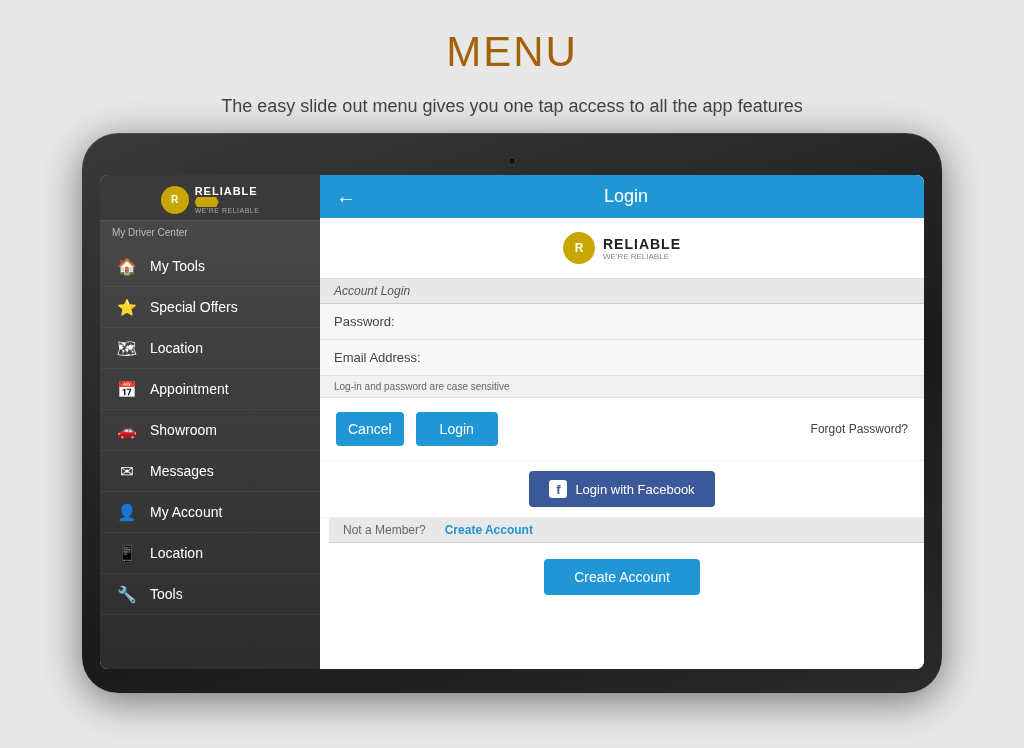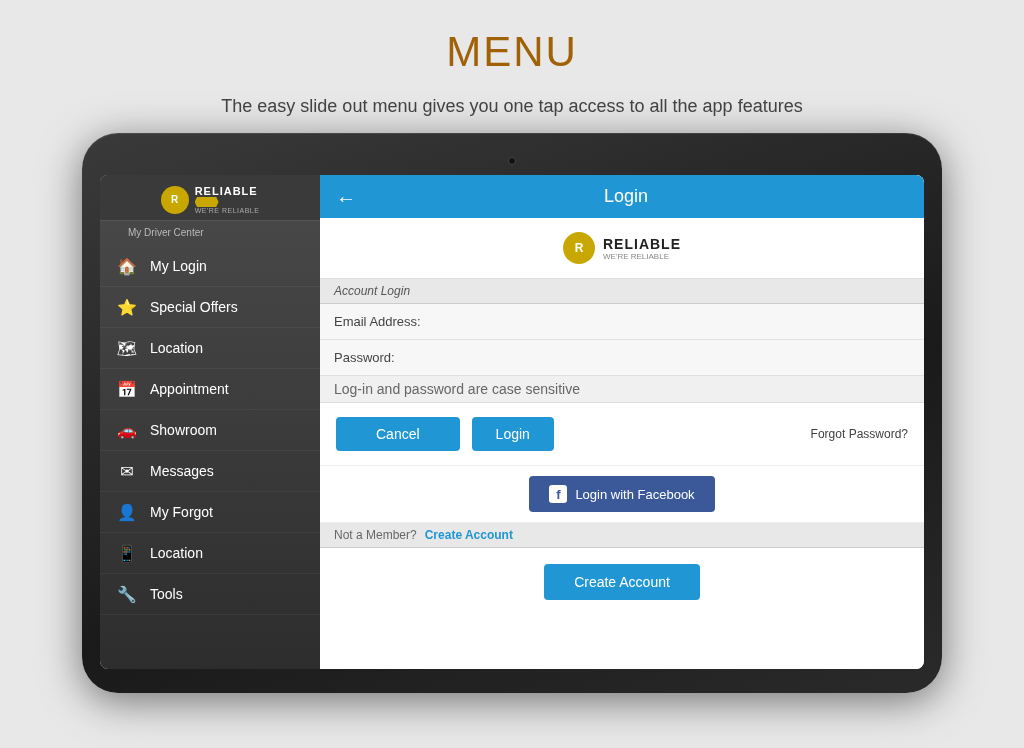--- a/index.html
+++ b/index.html
@@ -121,21 +121,21 @@
     .chevron-badge {
       width: 24px;
       height: 10px;
       background: #c8a800;
       clip-path: polygon(0% 50%, 10% 0%, 90% 0%, 100% 50%, 90% 100%, 10% 100%);
       display: inline-block;
     }
     .sidebar-driver-center {
       font-size: 10px;
       color: #bbb;
-      padding: 6px 28px 8px;
+      padding: 6px 12px 8px;
       text-align: left;
     }
 
     .sidebar-menu {
       display: flex;
       flex-direction: column;
       flex: 1;
     }
     .menu-item {
       display: flex;
@@ -258,39 +258,39 @@
       border: none;
       background: transparent;
       padding: 10px 8px;
       font-size: 13px;
       outline: none;
       color: #333;
     }
 
     .case-sensitive-note {
       padding: 5px 14px;
-      font-size: 14px;
+      font-size: 10px;
       color: #666;
       background: #f0f0f0;
       border-bottom: 1px solid #ddd;
     }
 
     .btn-row {
       display: flex;
       align-items: center;
       padding: 14px 16px;
       gap: 12px;
       background: #fff;
       border-bottom: 1px solid #eee;
     }
     .btn-cancel {
       background: #2196d4;
       color: #fff;
       border: none;
-      padding: 9px 40px;
+      padding: 9px 12px;
       border-radius: 4px;
       font-size: 14px;
       cursor: pointer;
     }
     .btn-login {
       background: #2196d4;
       color: #fff;
       border: none;
       padding: 9px 24px;
       border-radius: 4px;
@@ -336,22 +336,23 @@
       font-size: 13px;
     }
 
     .not-member-bar {
       background: #e8e8e8;
       padding: 5px 14px;
       font-size: 12px;
       color: #555;
       border-bottom: 1px solid #ccc;
       display: flex;
-      gap: 8px;
-      align-items: center;
+      gap: 19px;
+      align-items: center;
+      margin-left: 9px;
     }
     .not-member-text { color: #666; }
     .create-account-link { color: #2196d4; font-weight: bold; }
 
     .create-account-section {
       background: #fff;
       padding: 16px;
       display: flex;
       justify-content: center;
     }
@@ -389,21 +390,21 @@
             <div class="chevron-badge"></div>
             <span class="logo-tagline">WE'RE RELIABLE</span>
           </div>
         </div>
       </div>
       <div class="sidebar-driver-center">My Driver Center</div>
       <div class="sidebar-menu">
 
         <div class="menu-item">
           <div class="menu-icon">🏠</div>
-          <span>My Login</span>
+          <span>My Tools</span>
         </div>
         <div class="menu-item">
           <div class="menu-icon">⭐</div>
           <span>Special Offers</span>
         </div>
         <div class="menu-item">
           <div class="menu-icon">🗺</div>
           <span>Location</span>
         </div>
         <div class="menu-item">
@@ -413,21 +414,21 @@
         <div class="menu-item">
           <div class="menu-icon">🚗</div>
           <span>Showroom</span>
         </div>
         <div class="menu-item">
           <div class="menu-icon">✉</div>
           <span>Messages</span>
         </div>
         <div class="menu-item">
           <div class="menu-icon">👤</div>
-          <span>My Forgot</span>
+          <span>My Account</span>
         </div>
         <div class="menu-item">
           <div class="menu-icon">📱</div>
           <span>Location</span>
         </div>
         <div class="menu-item">
           <div class="menu-icon">🔧</div>
           <span>Tools</span>
         </div>
 
@@ -447,27 +448,27 @@
           <div class="main-logo-text">
             <span class="main-logo-reliable">RELIABLE</span>
             <span class="main-logo-sub">WE'RE RELIABLE</span>
           </div>
         </div>
       </div>
 
       <div class="account-login-label">Account Login</div>
 
       <div class="form-row">
+        <div class="form-label">Password:</div>
+        <input class="form-input" type="password" style="">
+      </div>
+
+      <div class="form-row">
         <div class="form-label">Email Address:</div>
         <input class="form-input" type="email" style="">
-      </div>
-
-      <div class="form-row">
-        <div class="form-label">Password:</div>
-        <input class="form-input" type="password" style="">
       </div>
 
       <div class="case-sensitive-note">Log-in and password are case sensitive</div>
 
       <div class="btn-row">
         <button class="btn-cancel">Cancel</button>
         <button class="btn-login">Login</button>
         <span class="forgot-password">Forgot Password?</span>
       </div>
 

